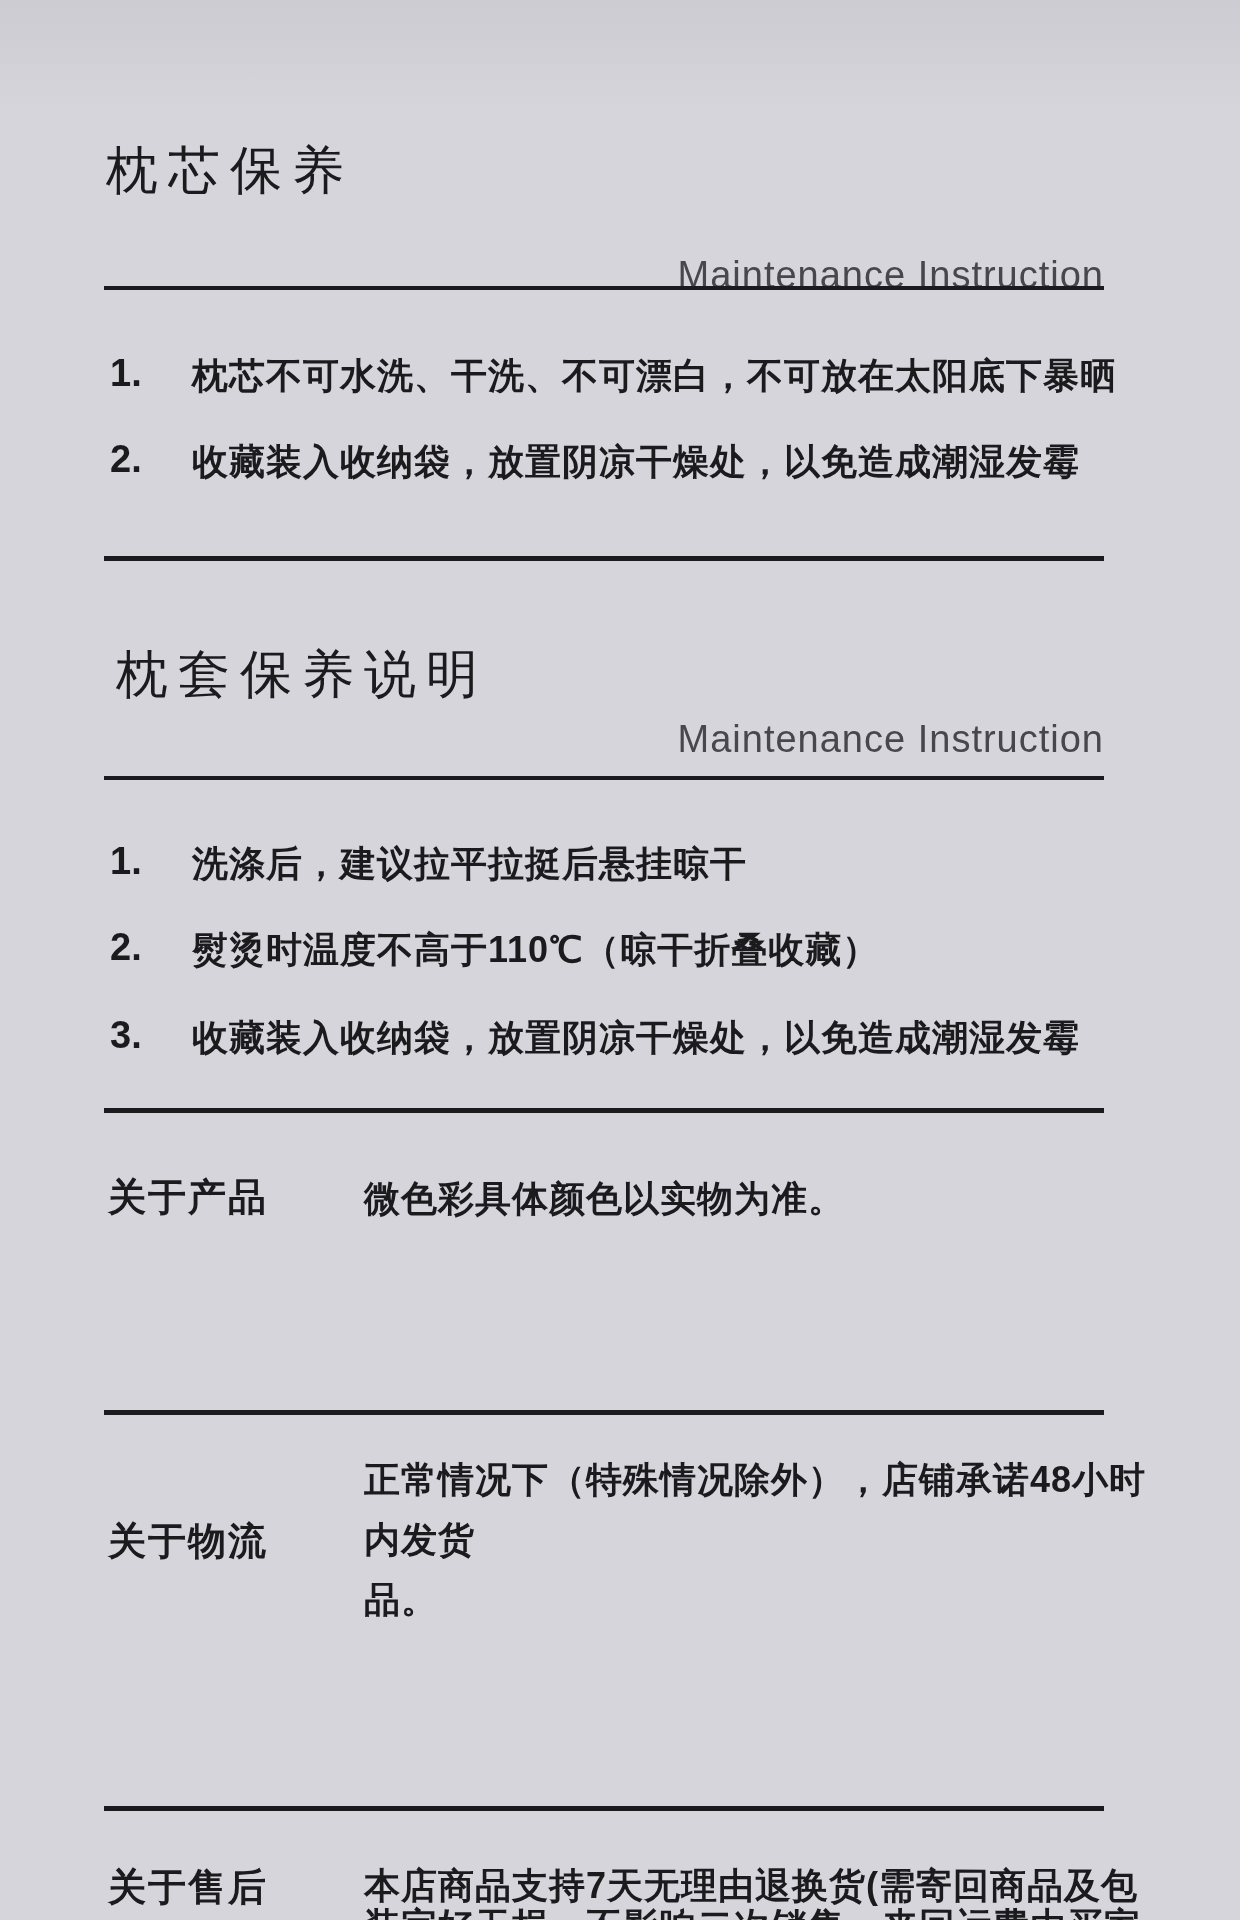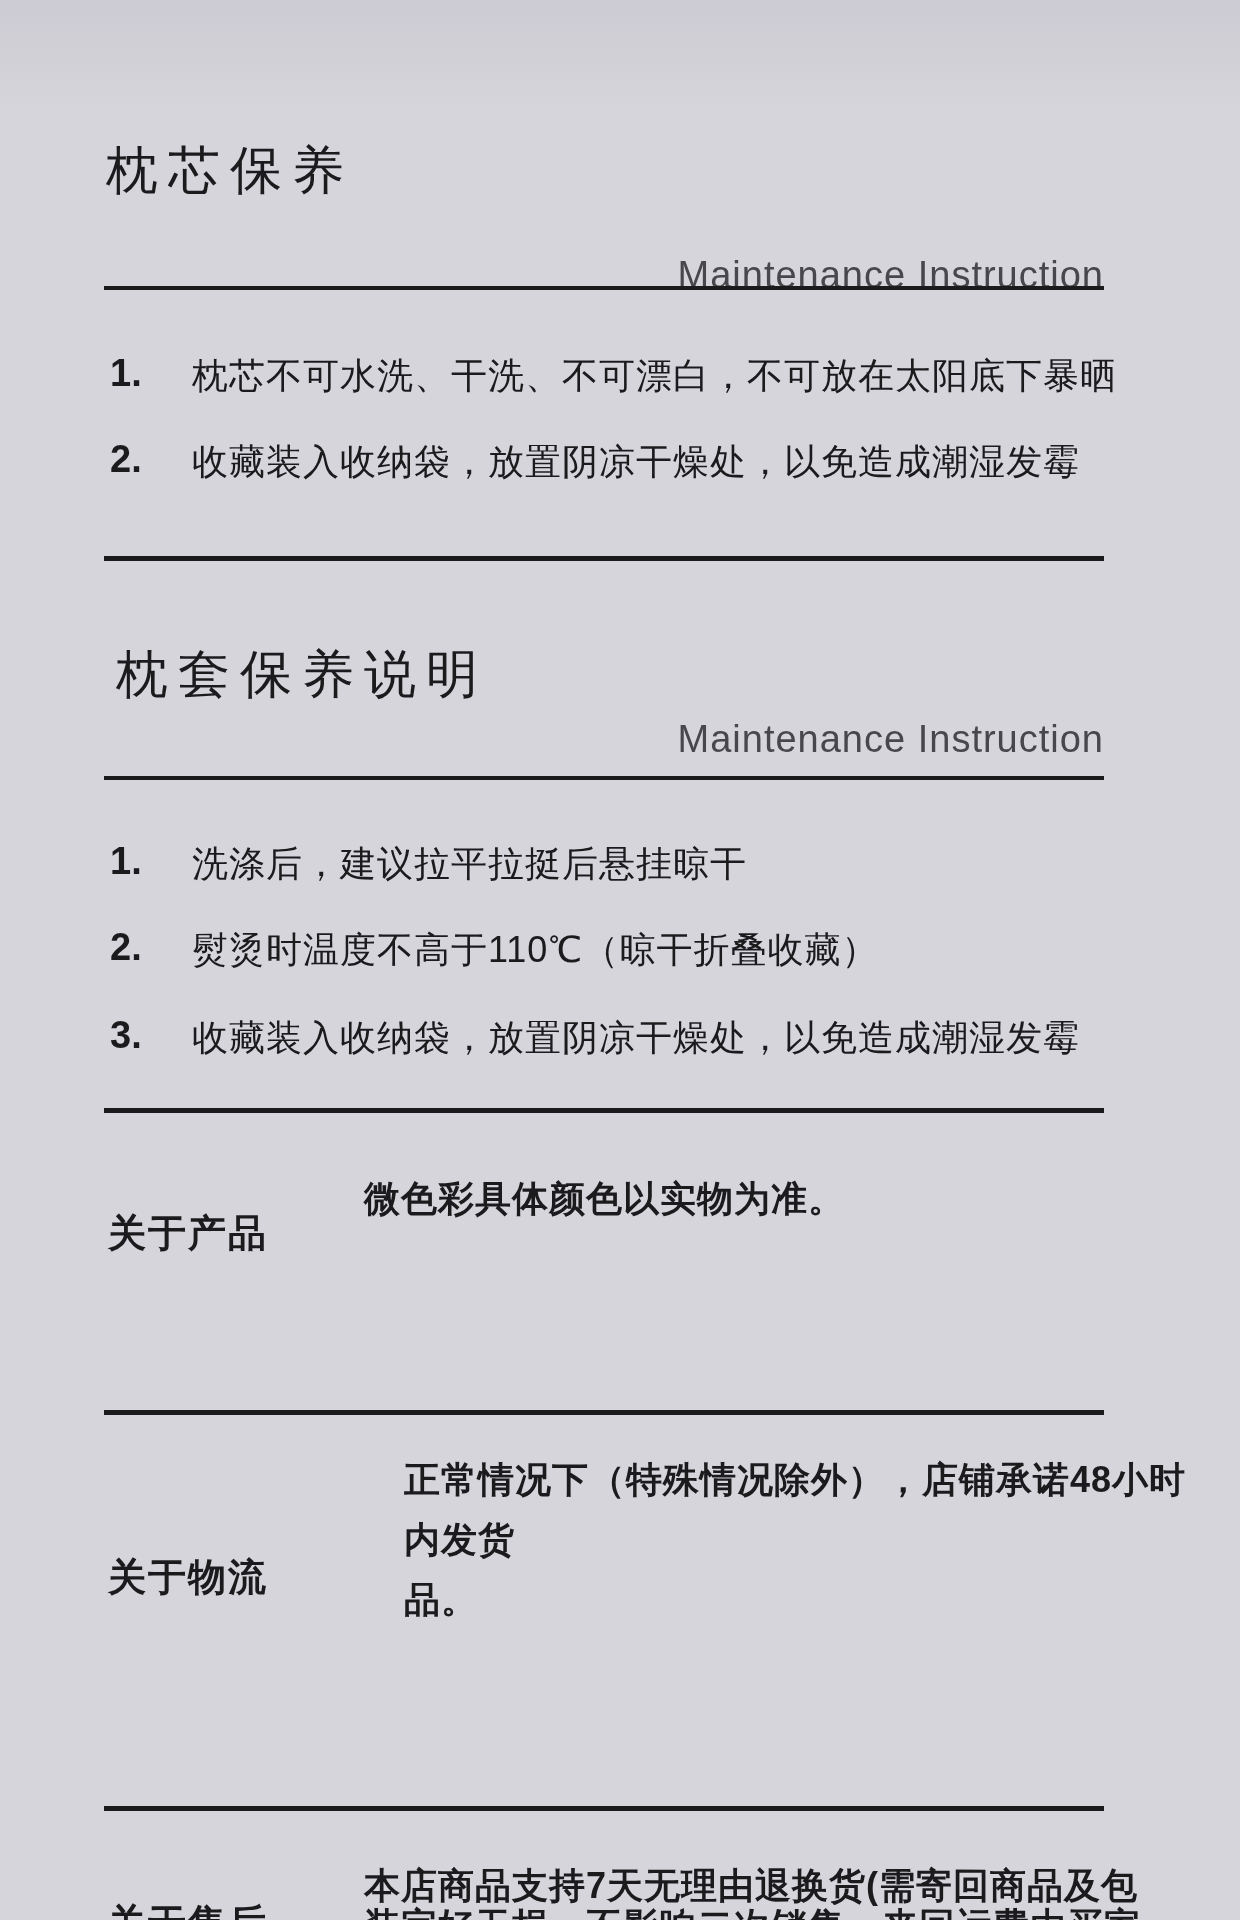--- a/index.html
+++ b/index.html
@@ -38,42 +38,41 @@
     background:#1b1a1d;
   }
   .divider.thick{ height:5px; }
   .num{
     left:110px;
     font-size:38px; font-weight:600;
     color:#1b1a1d;
   }
   .item-text{
     left:192px;
-    font-size:36px; font-weight:400;
+    font-size:36px; font-weight:700;
     letter-spacing:1px;
     color:#1b1a1d;
     white-space:nowrap;
   }
   .info-label{
     left:108px;
     font-size:38px; font-weight:600;
     letter-spacing:2px;
     color:#1b1a1d;
     white-space:nowrap;
-    margin-top:36px;
   }
   .info-body{
     left:364px; width:760px;
     font-size:36px; font-weight:600;
     letter-spacing:1px;
     color:#1b1a1d;
   }
   .info-body .line{ white-space:nowrap; }
   .lh66 .line{ line-height:66px; height:66px; }
-  .lh60 .line{ line-height:60px; height:60px;margin-left:40px; }
+  .lh60 .line{ line-height:60px; height:60px; }
 </style>
 </head>
 <body>
 
 <div class="abs sec-title" style="left:106px; top:136px;">枕芯保养</div>
 <div class="abs subtitle" style="top:226px;">Maintenance Instruction</div>
 <div class="abs divider" style="top:286px;"></div>
 
 <div class="abs num" style="top:352px;">1.</div>
 <div class="abs item-text" style="top:352px;">枕芯不可水洗、干洗、不可漂白，不可放在太阳底下暴晒</div>

